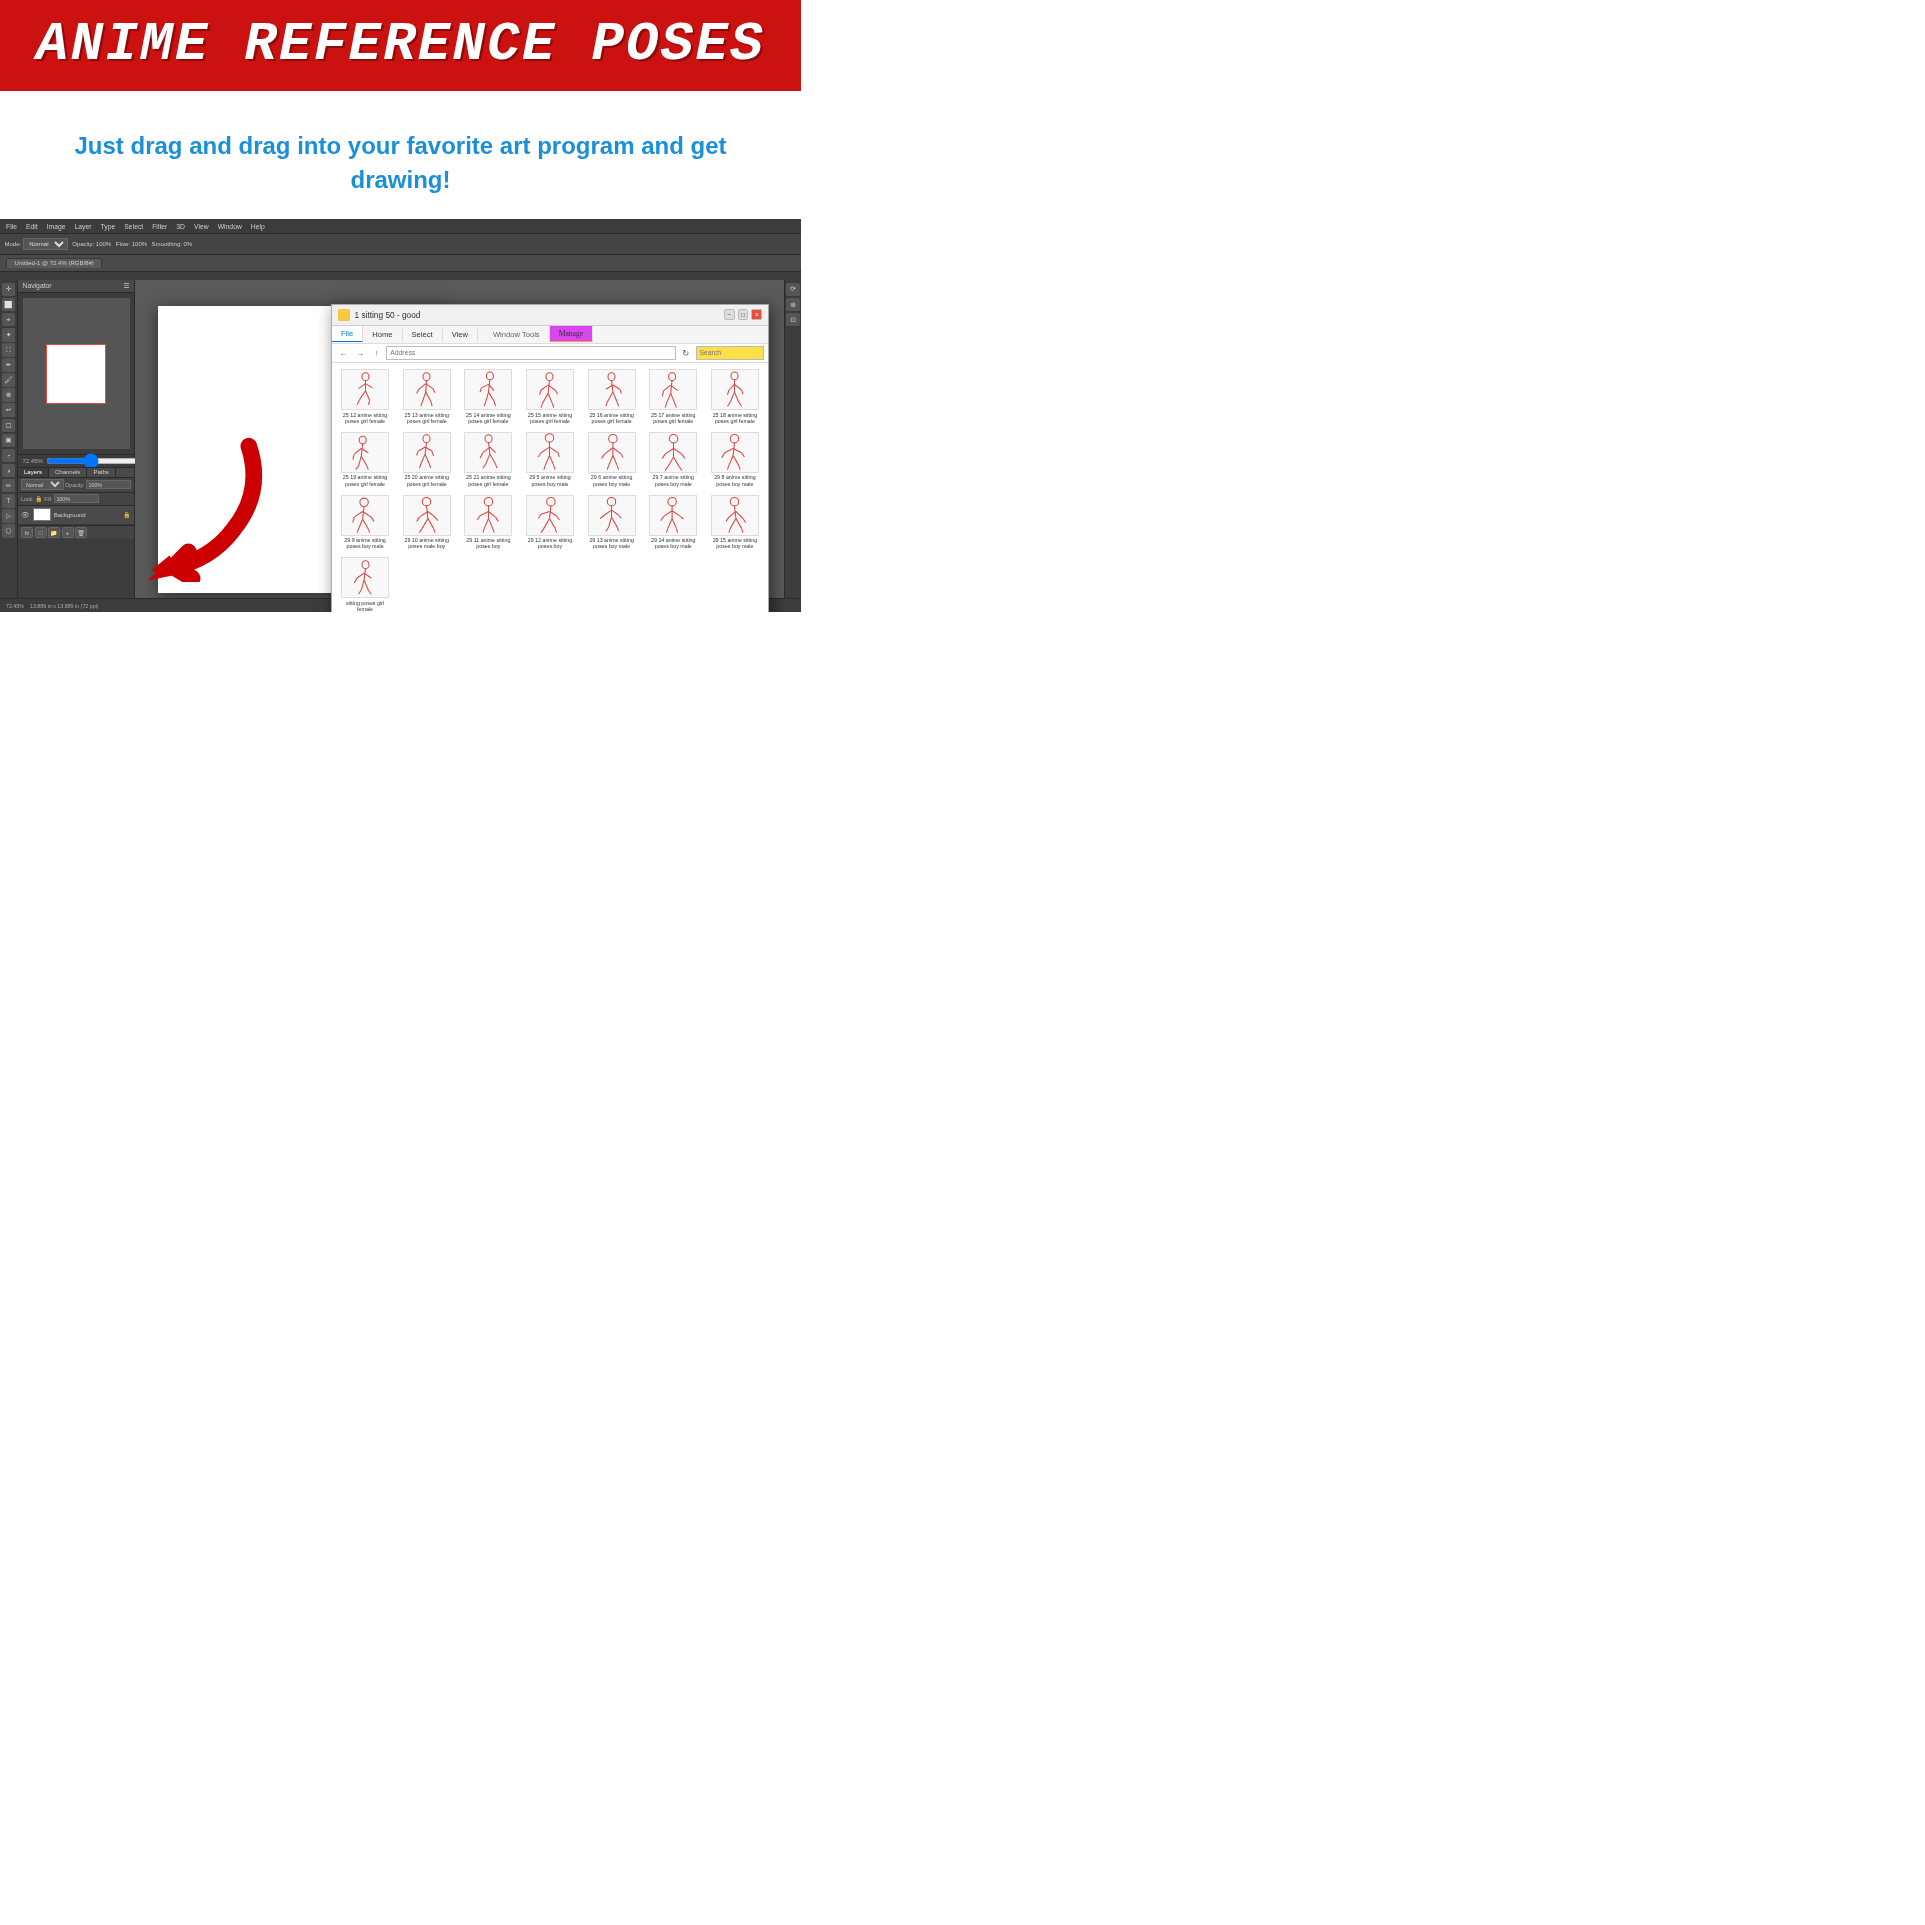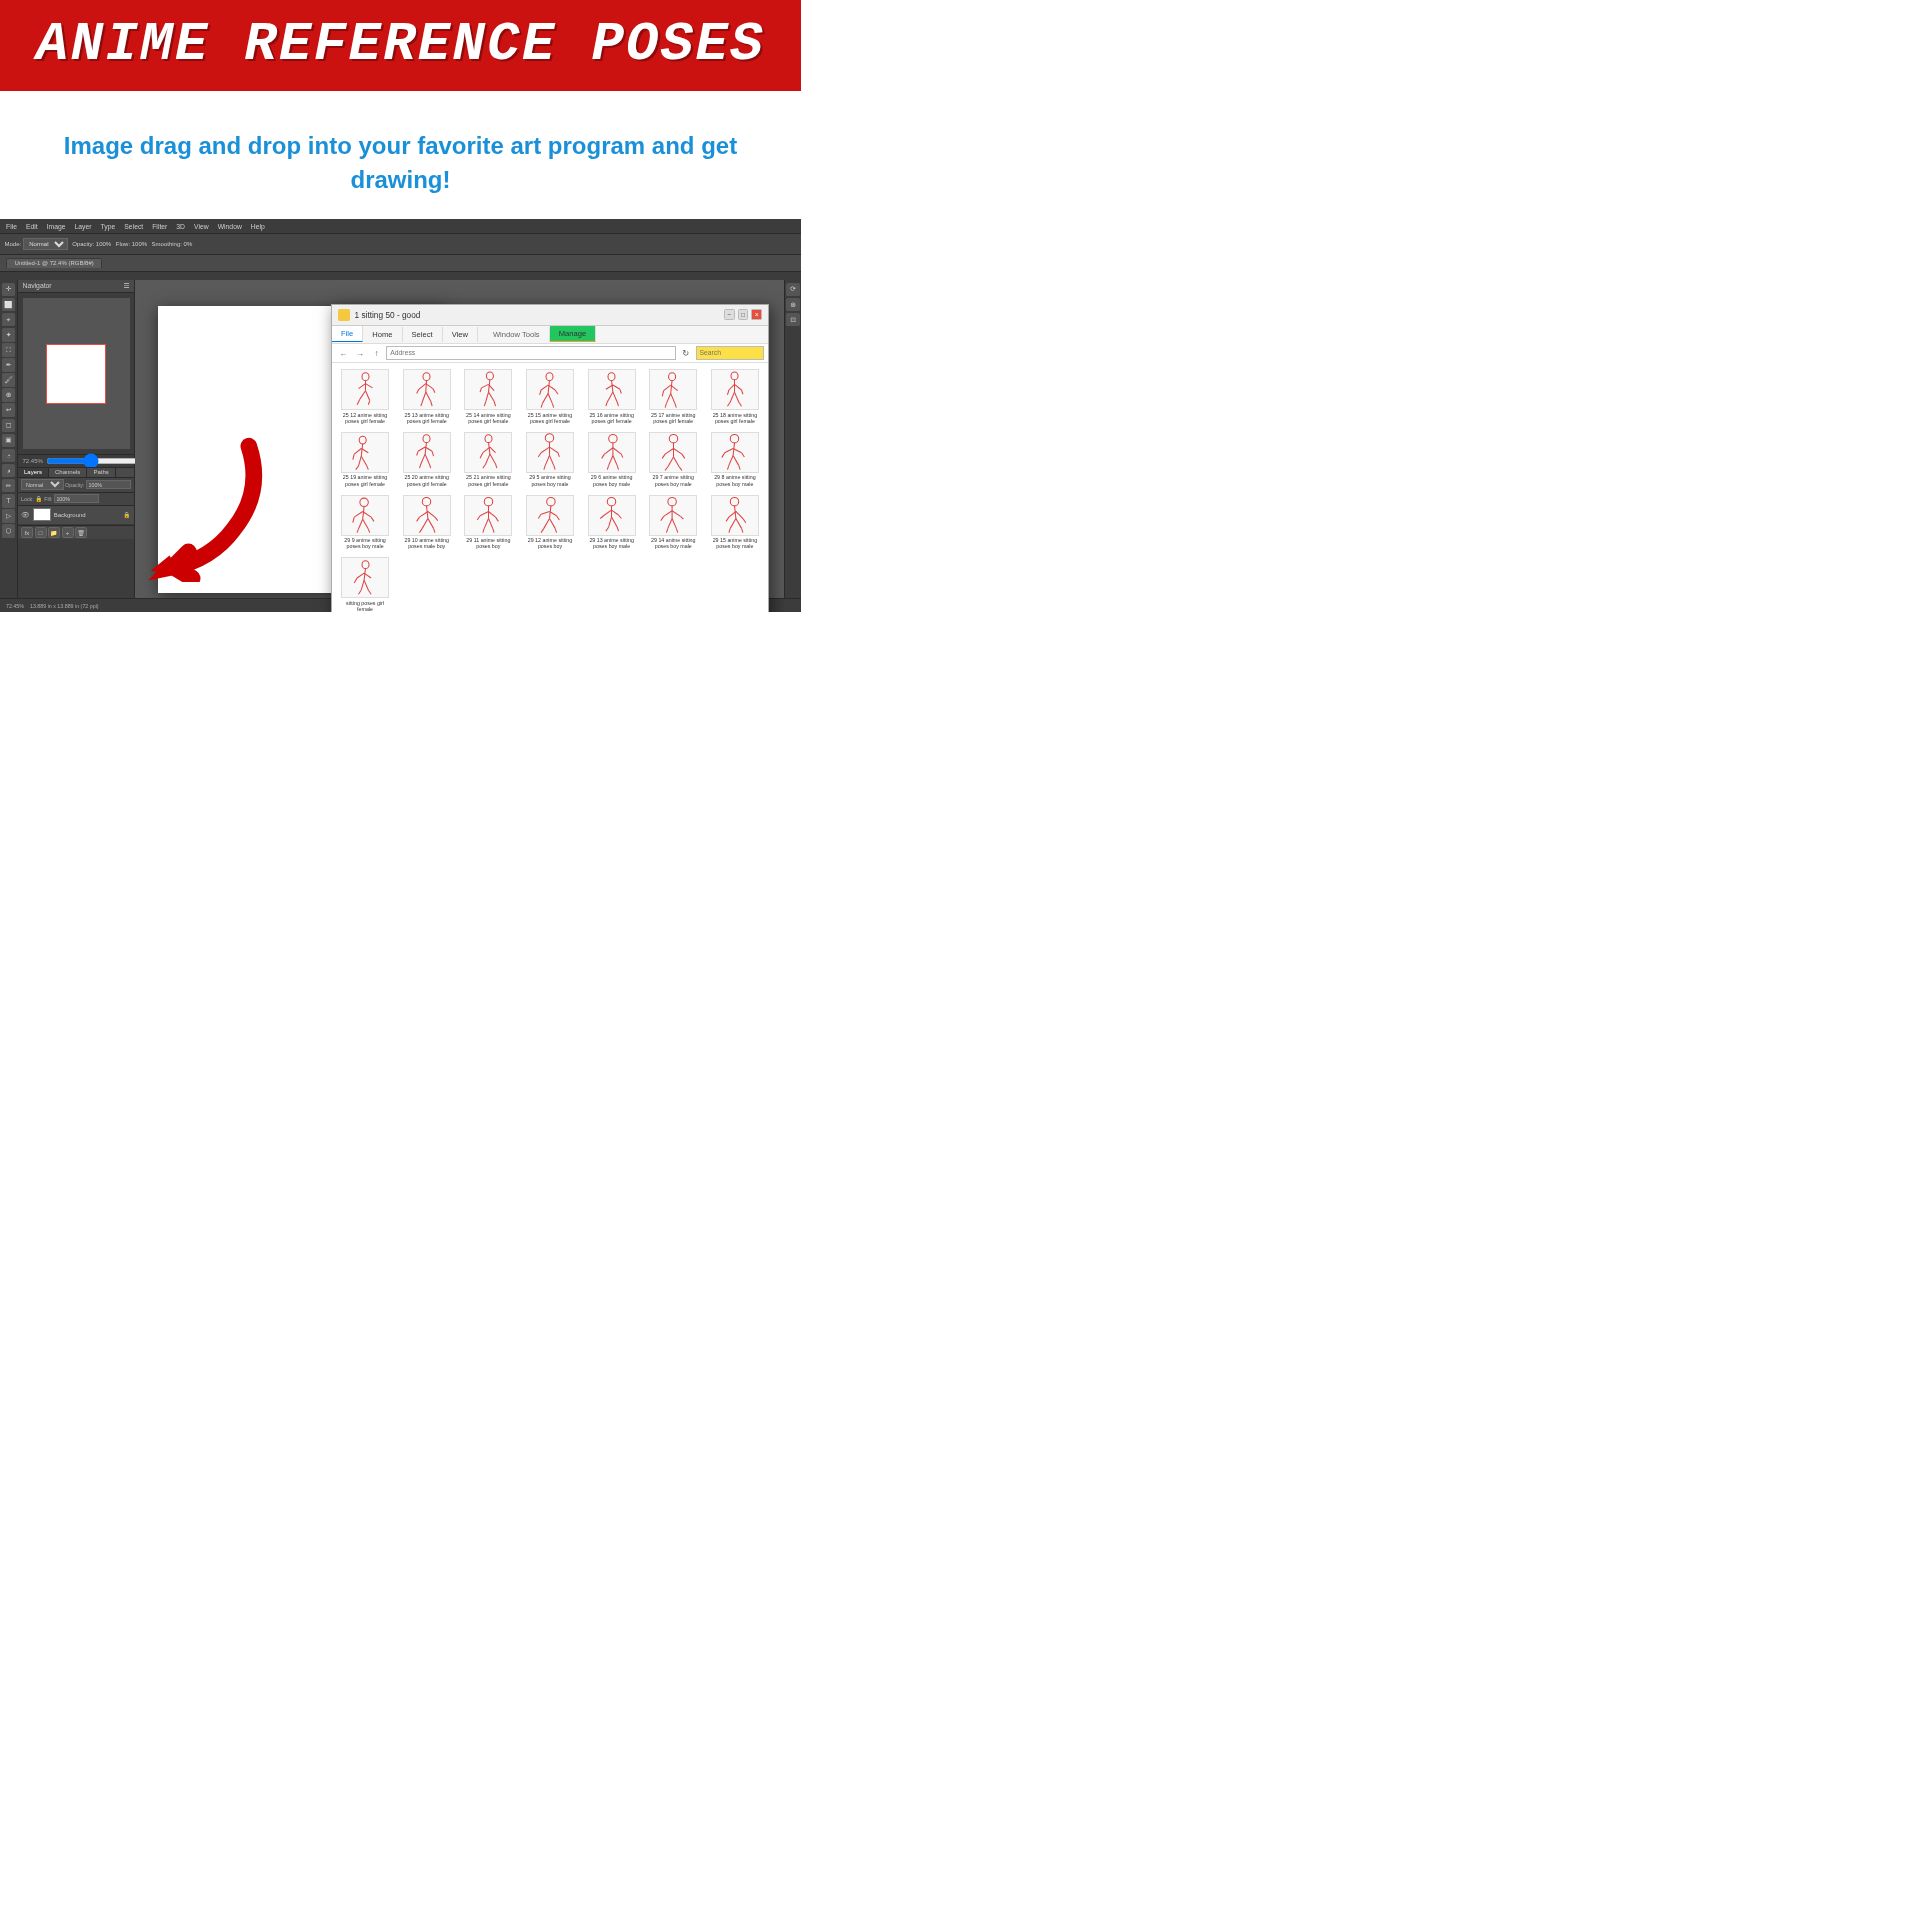--- a/index.html
+++ b/index.html
@@ -510,21 +510,21 @@
     }
   </style>
 </head>
 <body>
 
 <div class="header-banner" style="background: #cc1111;">
   <h1 class="header-title">ANIME REFERENCE POSES</h1>
 </div>
 
 <div class="subtitle-section">
-  <p class="subtitle-text">Image drag and drop into your favorite art program and get drawing!</p>
+  <p class="subtitle-text">Just drag and drag into your favorite art program and get drawing!</p>
 </div>
 
 <div class="mockup-area">
 
   <div class="ps-menubar">
     <span>File</span>
     <span>Edit</span>
     <span>Image</span>
     <span>Layer</span>
     <span>Type</span>
@@ -642,21 +642,21 @@
             <div class="fe-win-btn" style="background:#e74c3c;color:#fff;">×</div>
           </div>
         </div>
 
         <div class="fe-ribbon">
           <div class="fe-ribbon-tab active">File</div>
           <div class="fe-ribbon-tab">Home</div>
           <div class="fe-ribbon-tab">Select</div>
           <div class="fe-ribbon-tab">View</div>
           <div class="fe-ribbon-tab" style="color:#666;margin-left:6px;">Window Tools</div>
-          <div class="fe-ribbon-tab" style="background:#22c55e;border-bottom:1.5px solid #f0a030;">Manage</div>
+          <div class="fe-ribbon-tab" style="background:#d946ef;border-bottom:1.5px solid #f0a030;font-family:Liberation Serif, serif;">Manage</div>
         </div>
 
         <div class="fe-addressbar">
           <button class="fe-nav-btn">←</button>
           <button class="fe-nav-btn">→</button>
           <button class="fe-nav-btn">↑</button>
           <input class="fe-address" type="text" value="" placeholder="Address" style="">
           <button class="fe-nav-btn">↻</button>
           <input class="fe-search" type="text" placeholder="Search" style="">
         </div>

